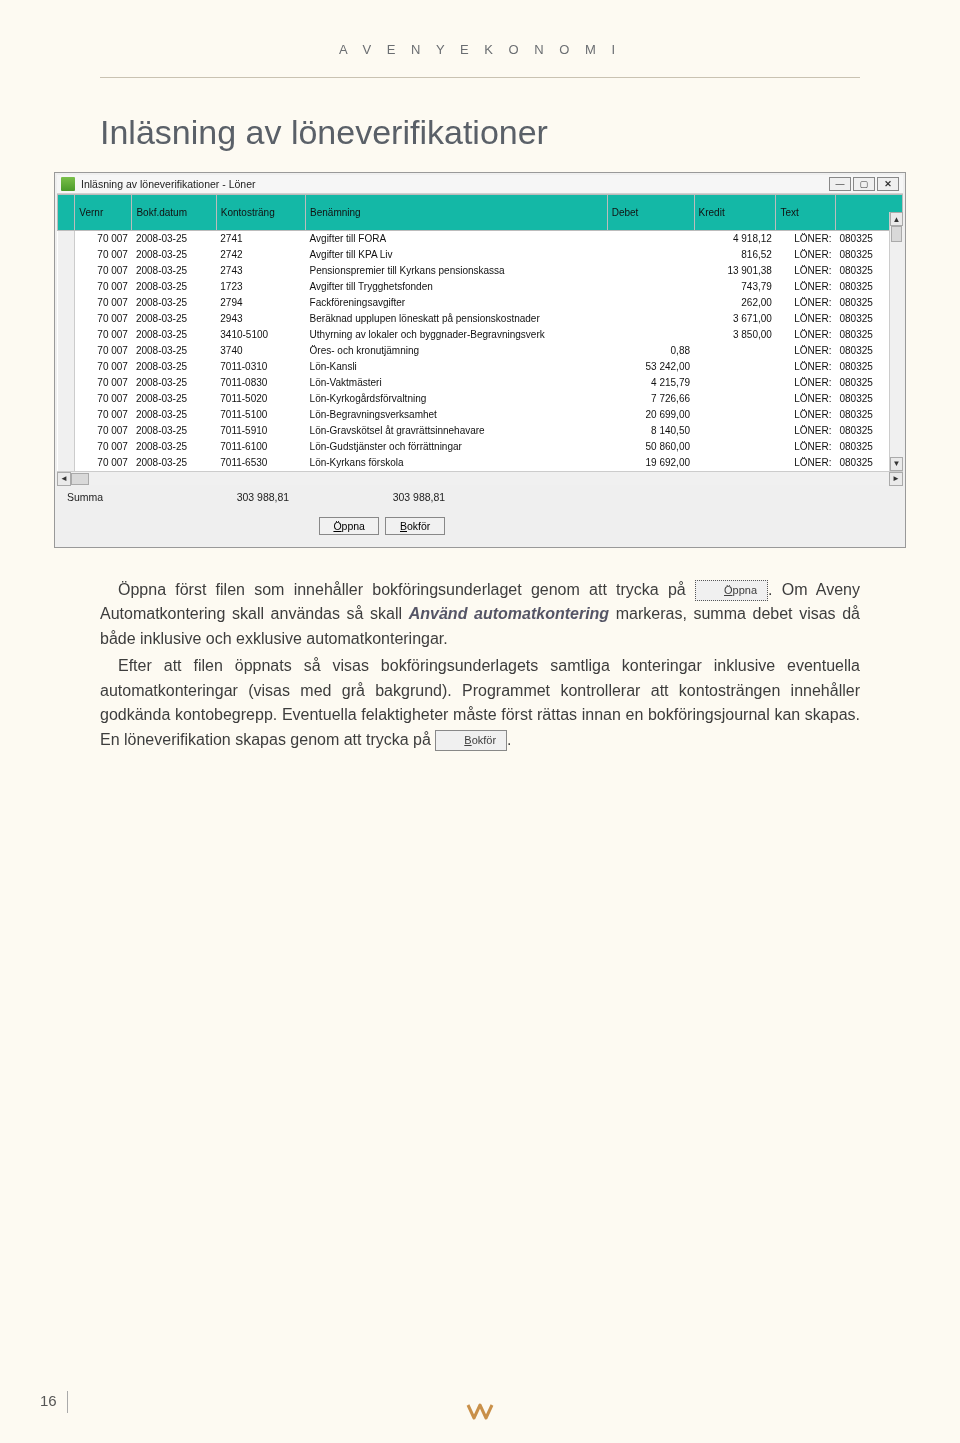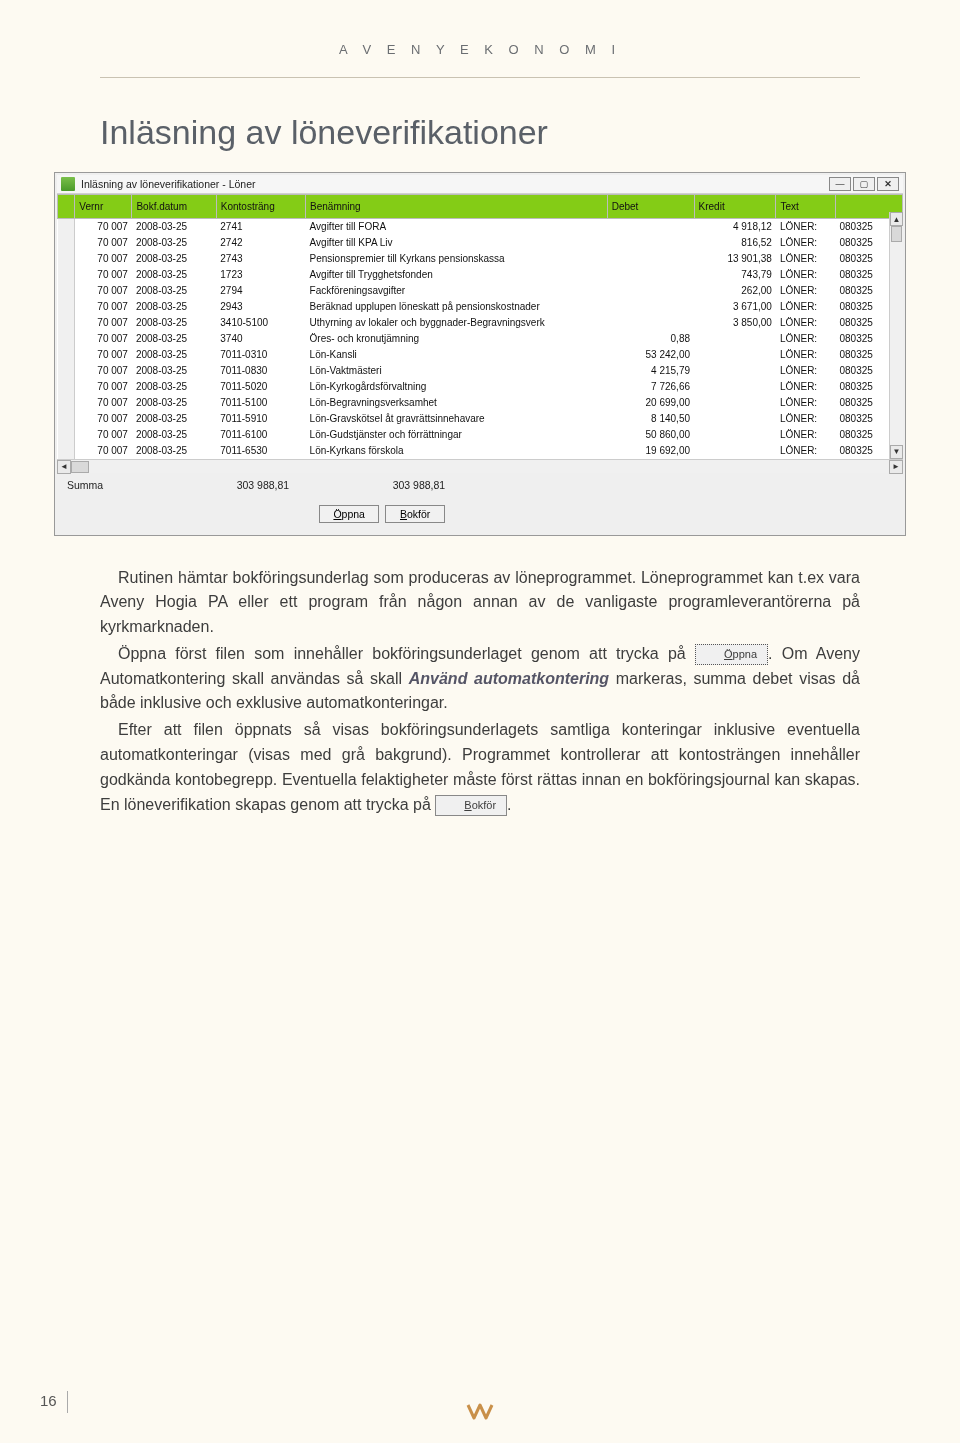--- a/index.html
+++ b/index.html
@@ -65,42 +65,42 @@
     min-height: 210px;
     position: relative;
   }
   table.data-grid {
     width: 100%;
     border-collapse: collapse;
     font-size: 10px;
     color: #111;
   }
   .data-grid th {
-    background: #84cc16;
+    background: #14b8a6;
     border: 1px solid #bcbcbc;
     font-weight: normal;
     text-align: left;
-    padding: 6px 4px;
+    padding: 12px 4px;
     height: 18px;
     white-space: nowrap;
   }
   .data-grid td {
     padding: 1px 4px;
     white-space: nowrap;
     overflow: hidden;
     height: 16px;
   }
   .col-check { width: 14px; border-right: 1px solid #ccc; background: #f0f0f0; }
   .col-vernr { width: 46px; text-align: right; padding-right: 6px; }
   .col-date { width: 68px; }
   .col-konto { width: 72px; }
   .col-ben { width: 230px; }
   .col-debet { width: 70px; text-align: right; padding-right: 10px; }
   .col-kredit { width: 66px; text-align: right; padding-right: 10px; }
-  .col-text { width: 48px; }
+  .col-text { width: 48px; text-align: right; }
   .col-textv { width: 54px; }
   .vscroll {
     position: absolute; right: 0; top: 18px; bottom: 14px; width: 14px;
     background: #f0f0f0; border-left: 1px solid #ccc;
   }
   .vscroll .arrow { height: 14px; border: 1px solid #aaa; background: #eaeaea; display:flex; align-items:center; justify-content:center; font-size:8px; }
   .vscroll .arrow.down { position:absolute; bottom:0; left:0; right:0; }
   .vscroll .thumb { position:absolute; top:14px; left:1px; right:1px; height:16px; background:#d9d9d9; border:1px solid #aaa; }
   .hscroll {
     height: 14px; background:#f0f0f0; border-top:1px solid #ccc;
@@ -399,21 +399,20 @@
       </div>
       <div class="btn-row">
         <button class="ui-btn"><u>Ö</u><span>ppna</span></button>
         <button class="ui-btn"><u>B</u><span>okför</span></button>
       </div>
     </div>
   </div>
 </div>
 
 <div class="body-text">
-  <p>Rutinen hämtar bokföringsunderlag som produceras av löneprogrammet. Löneprogrammet kan t.ex vara Aveny Hogia PA eller ett program från någon annan av de vanligaste programleverantörerna på kyrkmarknaden.</p>
   <p>
     <span>Öppna först filen som innehåller bokföringsunderlaget genom att trycka på </span><span class="inline-btn dotted"><u>Ö</u>ppna</span><span>. Om Aveny Automatkontering skall användas så skall </span><span class="inline-ref">Använd automatkontering</span><span> markeras, summa debet visas då både inklusive och exklusive automatkonteringar.</span>
   </p>
   <p>
     <span>Efter att filen öppnats så visas bokföringsunderlagets samtliga konteringar inklusive eventuella automatkonteringar (visas med grå bakgrund). Programmet kontrollerar att kontosträngen innehåller godkända kontobegrepp. Eventuella felaktigheter måste först rättas innan en bokföringsjournal kan skapas. En löneverifikation skapas genom att trycka på </span><span class="inline-btn"><u>B</u>okför</span><span>.</span>
   </p>
 </div>
 
 <div class="page-num">16</div>
 

